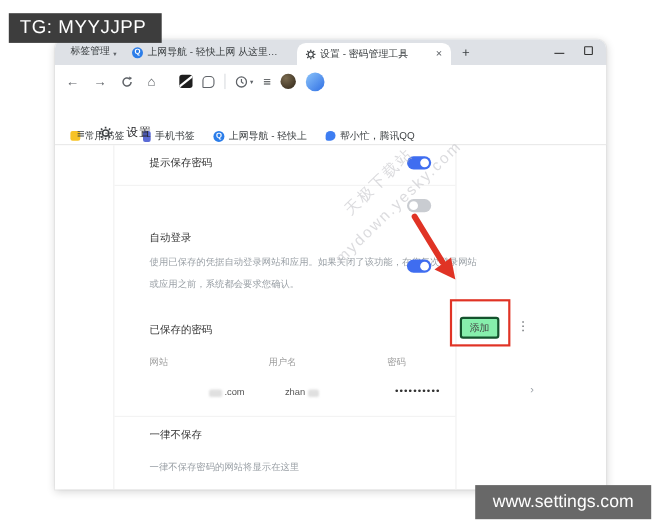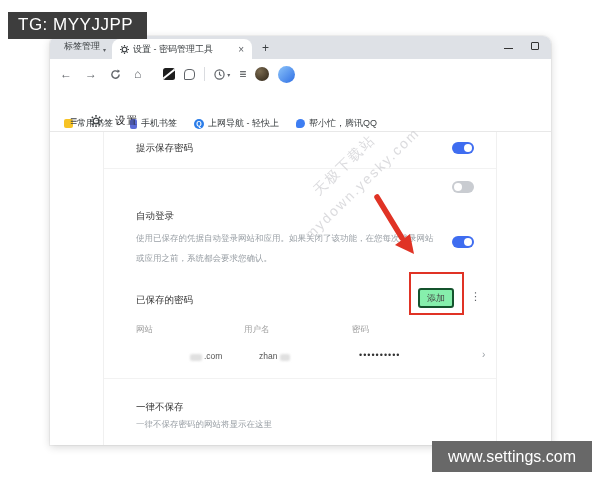--- a/index.html
+++ b/index.html
@@ -61,21 +61,21 @@
   .bm-ic-folder { width:9px; height:9px; border-radius:2px; background:#f7c325; }
   .bm-ic-phone  { width:7px;  height:10px; border-radius:2px; background:#5b6bd6; }
   .bm-ic-paw    { width:9px;  height:9px; border-radius:50% 50% 50% 2px; background:#3d7df2; }
 
   
   .set-header { height:22px; display:flex; align-items:center; gap:13px; padding-left:20px;
                 border-bottom:1px solid #e8e8e8; background:#fff; }
   .set-title { font-size:10.5px; color:#202124; letter-spacing:1px; }
 
   
-  .card { position:absolute; left:53px; top:96px; width:394px; bottom:0;
+  .card { position:absolute; left:53px; top:96px; width:312px; bottom:0;
           border-left:1px solid #f0f0f0; border-right:1px solid #f0f0f0; }
   .row-label { position:absolute; font-size:9.5px; color:#333; white-space:nowrap; }
   .desc-text { position:absolute; font-size:8.5px; color:#9aa0a6; line-height:20px; }
   .toggle { position:absolute; width:22px; height:12px; border-radius:6px; }
   .toggle .knob { position:absolute; top:2px; width:8px; height:8px; border-radius:50%; background:#fff; }
   .toggle.on  { background:#3f6df0; } .toggle.on .knob  { right:2px; }
   .toggle.off { background:#c9ccd1; } .toggle.off .knob { left:2px; }
   .divider { position:absolute; left:0; right:0; height:1px; background:#f2f2f2; }
   .add-btn { position:absolute; left:314px; top:156px; width:36px; height:20px; background:#86efac;
              border:2px solid #14532d; border-radius:3px; font-size:9px; color:#444;
@@ -105,20 +105,24 @@
     <div>天极下载站</div>
     <div>mydown.yesky.com</div>
   </div>
 
   <div class="window">
 
     <div class="tabstrip">
       <div class="tabmgr">
         <span>标签管理</span>
         <span class="caret">▾</span>
+      </div>
+      <div class="tab inactive">
+        <span class="q-logo">Q</span>
+        <span class="tab-label">上网导航 - 轻快上网 从这里开始</span>
       </div>
       <div class="tab active">
         <svg class="mini" width="9" height="9" viewBox="0 0 12 12">
           <circle cx="6" cy="6" r="3.1" fill="none" stroke="#3c4043" stroke-width="1.4"></circle>
           <g stroke="#3c4043" stroke-width="1.6">
             <line x1="6" y1="0" x2="6" y2="2"></line>
               <line x1="6" y1="10" x2="6" y2="12"></line>
             <line x1="0" y1="6" x2="2" y2="6"></line>
               <line x1="10" y1="6" x2="12" y2="6"></line>
             <line x1="1.8" y1="1.8" x2="3.2" y2="3.2"></line>
@@ -230,21 +234,21 @@
         <span class="blur-chip" style="left:86px; top:222px; width:12px;"></span>
         <span class="cell" style="left:100px; top:219px;">.com</span>
         <span class="cell" style="left:155px; top:219px;">zhan</span>
         <span class="blur-chip" style="left:176px; top:222px; width:10px;"></span>
         <span class="cell pw-dots" style="left:255px; top:218px;">••••••••••</span>
         <span class="chevron" style="left:378px; top:217px;">›</span>
       </div>
 
       <div class="divider" style="top:246px;"></div>
 
-      <span class="row-label" style="left:32px; top:257px;margin-top:12px;">一律不保存</span>
+      <span class="row-label" style="left:32px; top:257px;">一律不保存</span>
       <div class="desc-text" style="left:32px; top:282px; width:320px;">一律不保存密码的网站将显示在这里</div>
     </div>
   </div>
 
   <svg class="arrow-svg" width="600" height="480" viewBox="0 0 600 480">
     <line x1="377" y1="197" x2="402" y2="238" stroke="#e03325" stroke-width="5.5" stroke-linecap="round"></line>
     <polygon points="414,254 395,245 410,234" fill="#e03325"></polygon>
   </svg>
 
   <div class="takeshe">www.settings.com</div>

